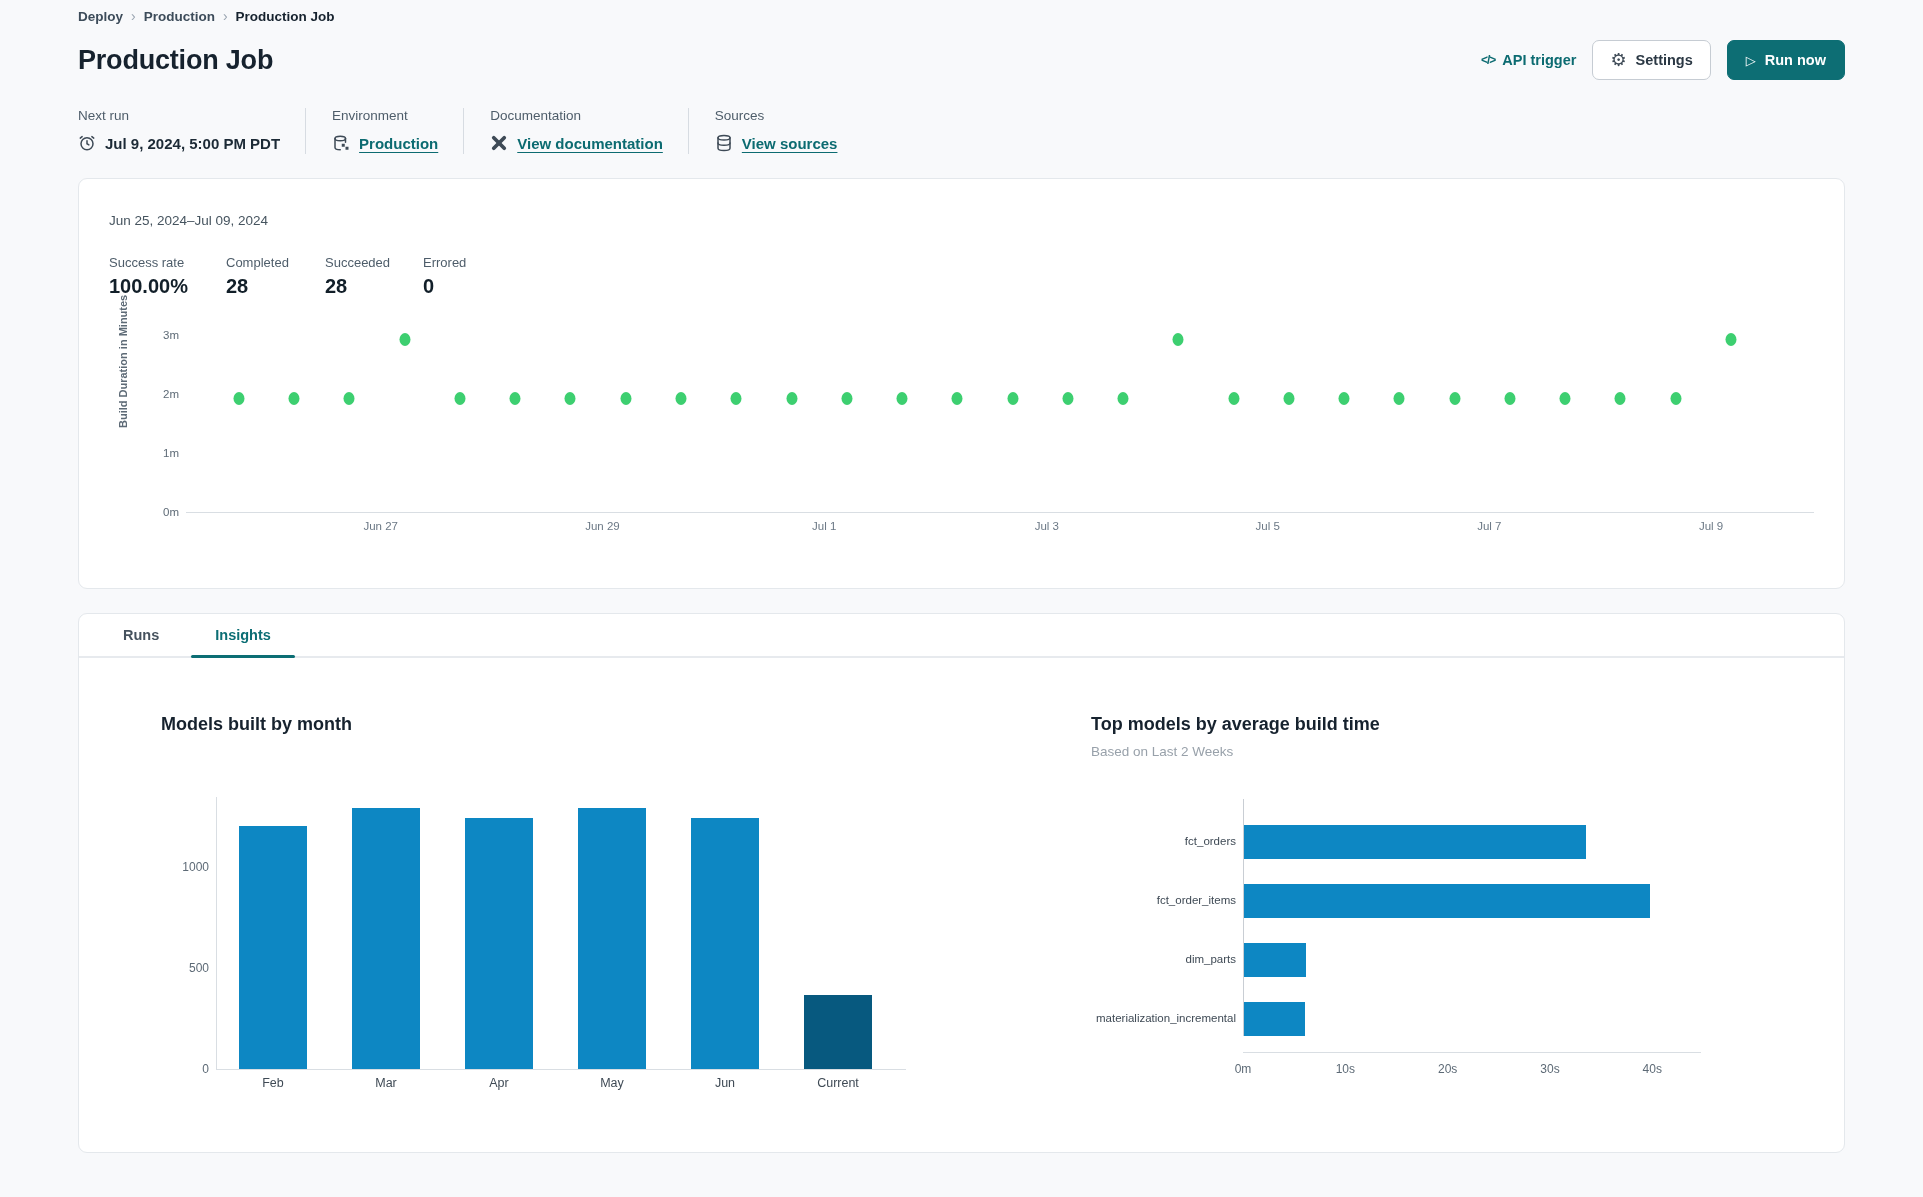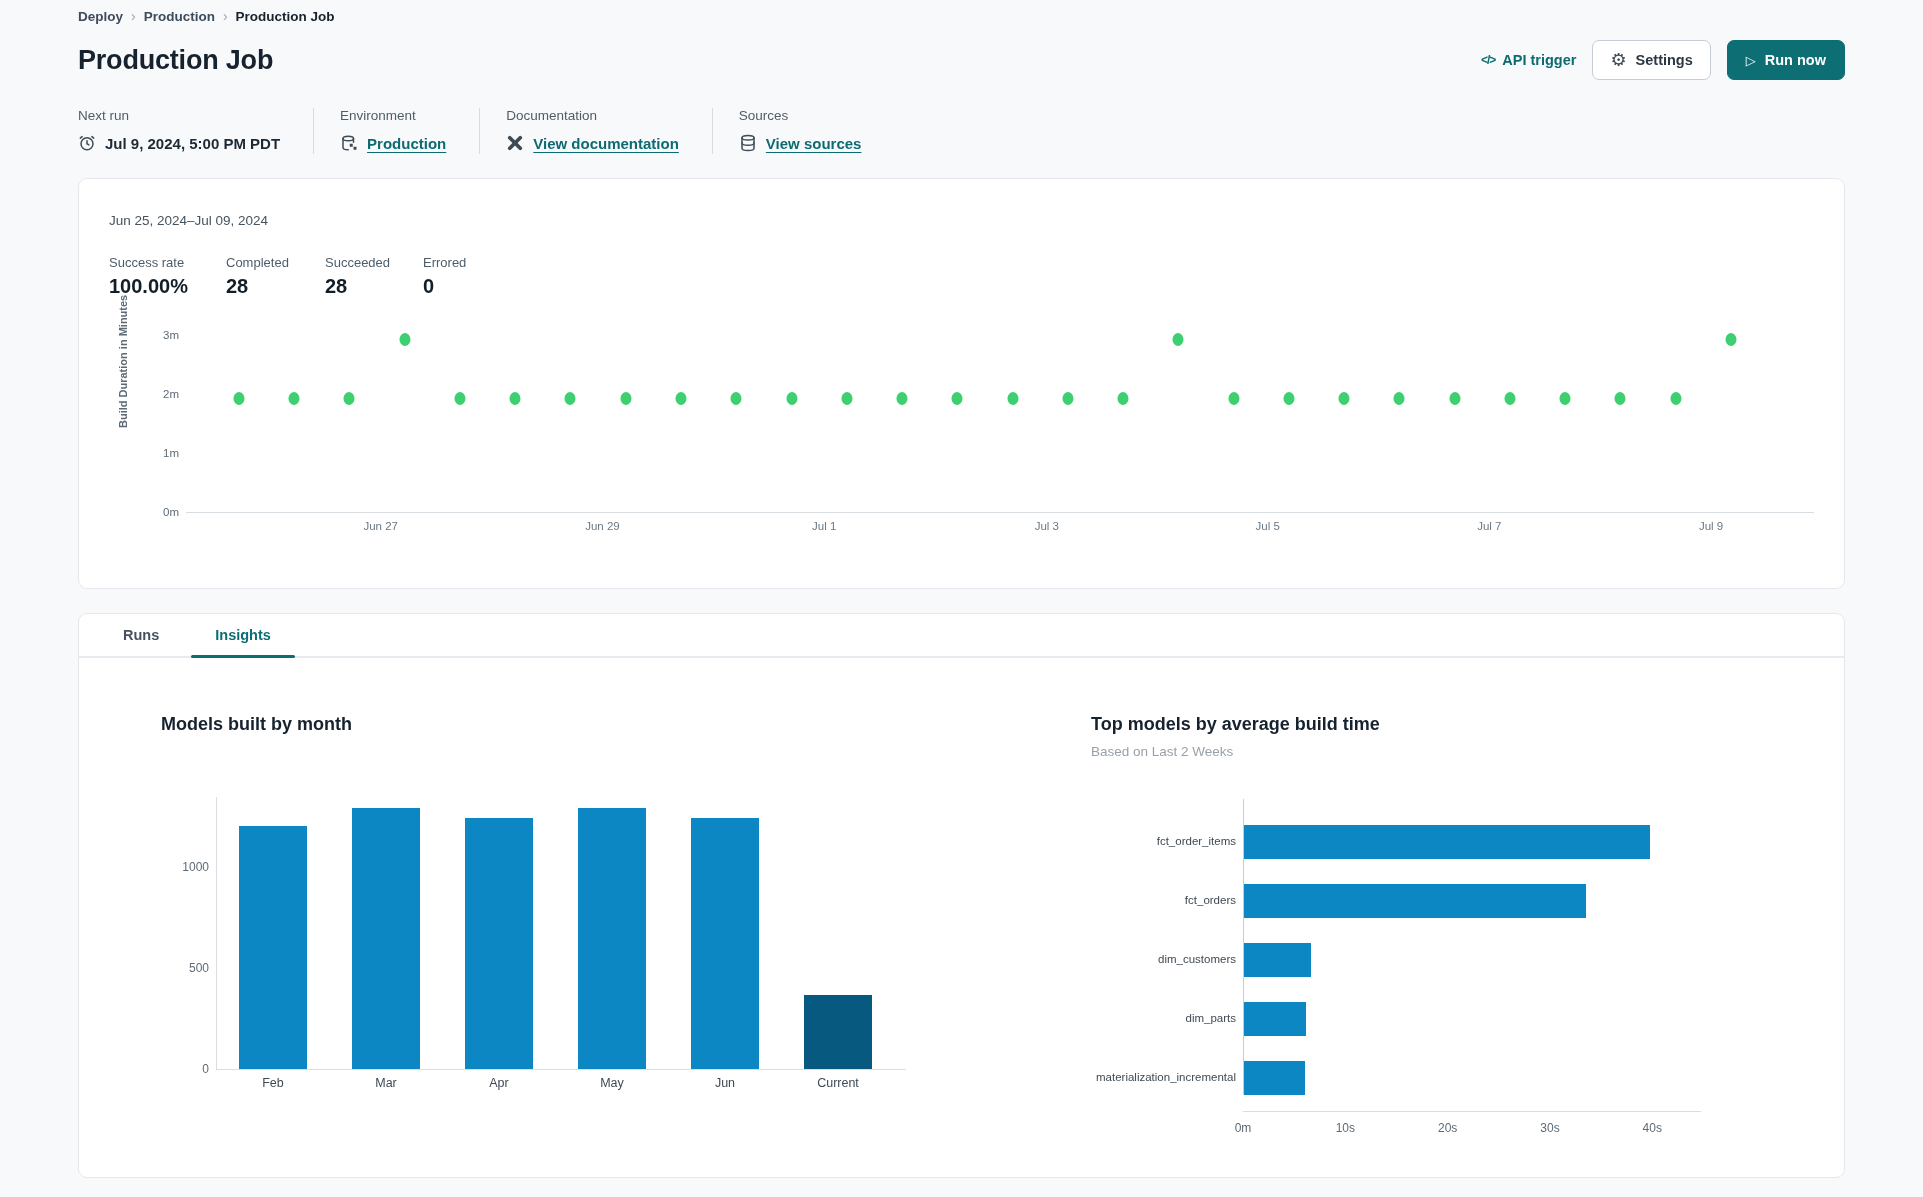--- a/index.html
+++ b/index.html
@@ -20,21 +20,21 @@
   .api-trigger { display:flex; align-items:center; gap:7px; color:#0c6b71; font-size:14.5px; font-weight:600; cursor:pointer; }
   .api-trigger .code-icon { font-size:12px; font-weight:700; letter-spacing:-1px; }
   .btn { display:flex; align-items:center; gap:9px; height:40px; border-radius:7px; font-size:14.5px; font-weight:600; cursor:pointer; }
   .btn-secondary { background:#ffffff; border:1px solid #c6ccd3; color:#2b3844; padding:0 17px; }
   .btn-secondary .gear { font-size:18px; line-height:1; color:#3e4a56; }
   .btn-primary { background:#0d6e74; border:1px solid #0d6e74; color:#fff; padding:0 18px; }
   .btn-primary .play { font-size:13px; }
 
   
   .info-bar { margin-top:28px; display:flex; align-items:flex-start; }
-  .info-sec { padding-right:33px; border-right:1px solid #d7dce2; min-height:46px; }
+  .info-sec { padding-right:25px; border-right:1px solid #d7dce2; min-height:46px; }
   .info-sec + .info-sec { padding-left:26px; }
   .info-sec:last-child { border-right:none; }
   .info-label { font-size:13.5px; color:#4e5d6a; margin-bottom:11px; }
   .info-value { display:flex; align-items:center; gap:9px; font-size:15px; font-weight:600; color:#1c2a36; }
   .info-value svg { flex:none; }
   .teal-link { color:#0c6b71; text-decoration:underline; text-underline-offset:3px; cursor:pointer; }
   .info-sec.first { min-width:207px; }
 
   
   .card { background:#fff; border:1px solid #e4e8ec; border-radius:9px; }
@@ -261,30 +261,26 @@
               <div class="vbar" style="height: 74px; background: rgb(7, 89, 127);"></div>
             </div>
           </div>
       </div>
       <div>
         <div class="chart-title">Top models by average build time</div>
         <div class="chart-subtitle">Based on Last 2 Weeks</div>
         <div class="hchart">
             <div class="hrows">
               <div class="hrow">
-                <div class="hlabel">fct_order_items</div>
-                <div class="hbar" style="width: 406px; background: rgb(13, 135, 195);"></div>
-              </div>
-              <div class="hrow">
                 <div class="hlabel">fct_orders</div>
                 <div class="hbar" style="width: 342px; background: rgb(13, 135, 195);"></div>
               </div>
               <div class="hrow">
-                <div class="hlabel">dim_customers</div>
-                <div class="hbar" style="width: 67px; background: rgb(13, 135, 195);"></div>
+                <div class="hlabel">fct_order_items</div>
+                <div class="hbar" style="width: 406px; background: rgb(13, 135, 195);"></div>
               </div>
               <div class="hrow">
                 <div class="hlabel">dim_parts</div>
                 <div class="hbar" style="width: 62px; background: rgb(13, 135, 195);"></div>
               </div>
               <div class="hrow">
                 <div class="hlabel">materialization_incremental</div>
                 <div class="hbar" style="width: 61px; background: rgb(13, 135, 195);"></div>
               </div>
             </div>

